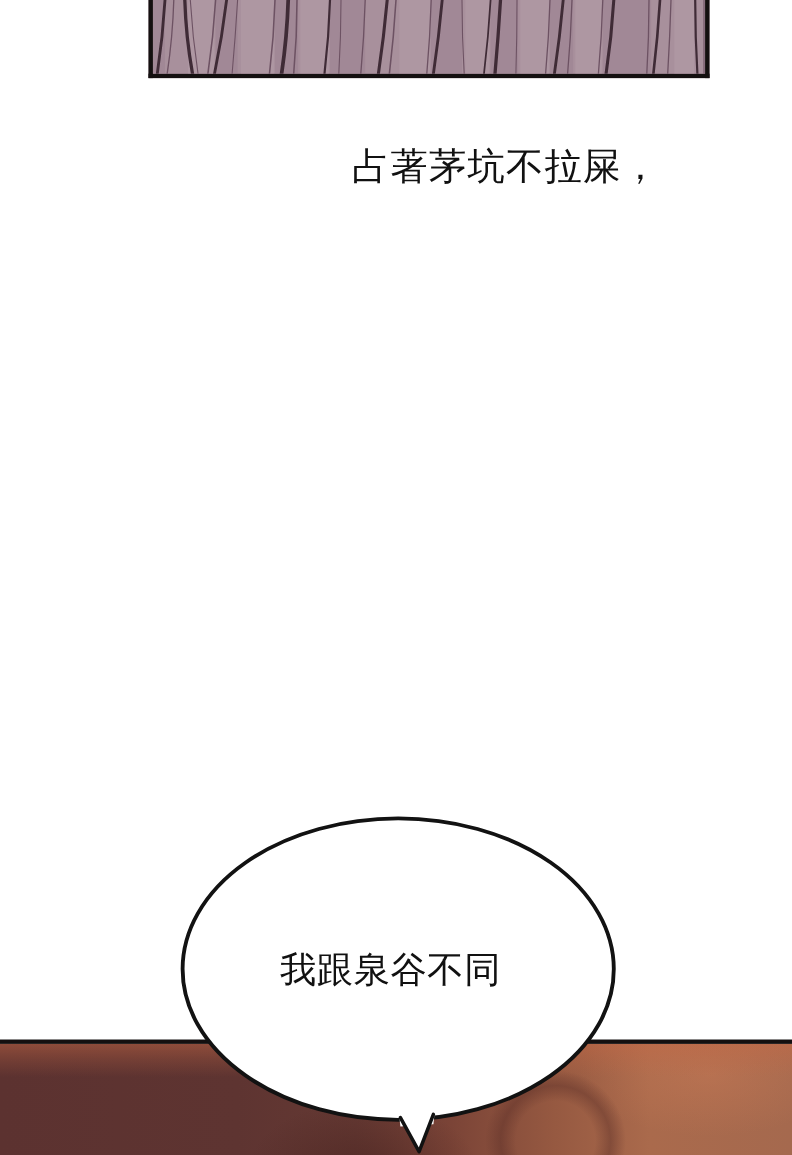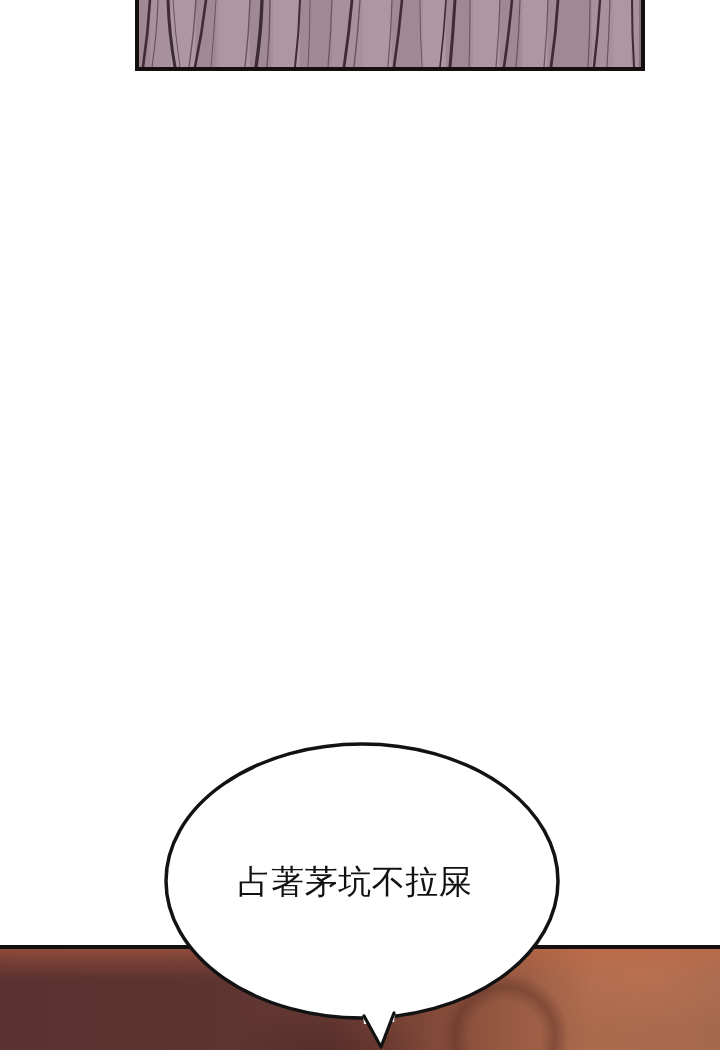--- a/index.html
+++ b/index.html
@@ -131,27 +131,27 @@
         <path d="M451 0 Q451 33 449 66" stroke="var(--curtain-line-mid)" stroke-width="1.2"></path>
         <path d="M461 0 Q459 33 455 66" stroke="var(--curtain-line-dark)" stroke-width="2.4"></path>
         <path d="M471 0 Q470 33 468 66" stroke="var(--curtain-line-mid)" stroke-width="1.2"></path>
         <path d="M493 0 Q493 33 495 66" stroke="var(--curtain-line-dark)" stroke-width="2"></path>
         <path d="M501 0 Q501 33 501 66" stroke="var(--curtain-line-mid)" stroke-width="1"></path>
       </g>
     </svg>
   </div>
 
   <div class="narration">
-    <br>
+    <span>占著茅坑不拉屎，</span><br>
   </div>
 
   <div class="floor"></div>
 
   <svg class="bubble-svg" viewBox="0 0 430 315">
     <ellipse cx="212" cy="146" rx="196" ry="137" fill="var(--bubble-fill)" stroke="var(--bubble-stroke)" stroke-width="3.5"></ellipse>
 
     <polygon points="212,271 246,269 244,287 214,289" fill="var(--bubble-fill)"></polygon>
 
     <path d="M214 281 L231 312 L244 278" fill="var(--bubble-fill)" stroke="var(--bubble-stroke)" stroke-width="3.2" stroke-linecap="round" stroke-linejoin="round"></path>
   </svg>
-  <div class="bubble-text">占著茅坑不拉屎</div>
+  <div class="bubble-text">我跟泉谷不同</div>
 
 </div>
 
 </body></html>

